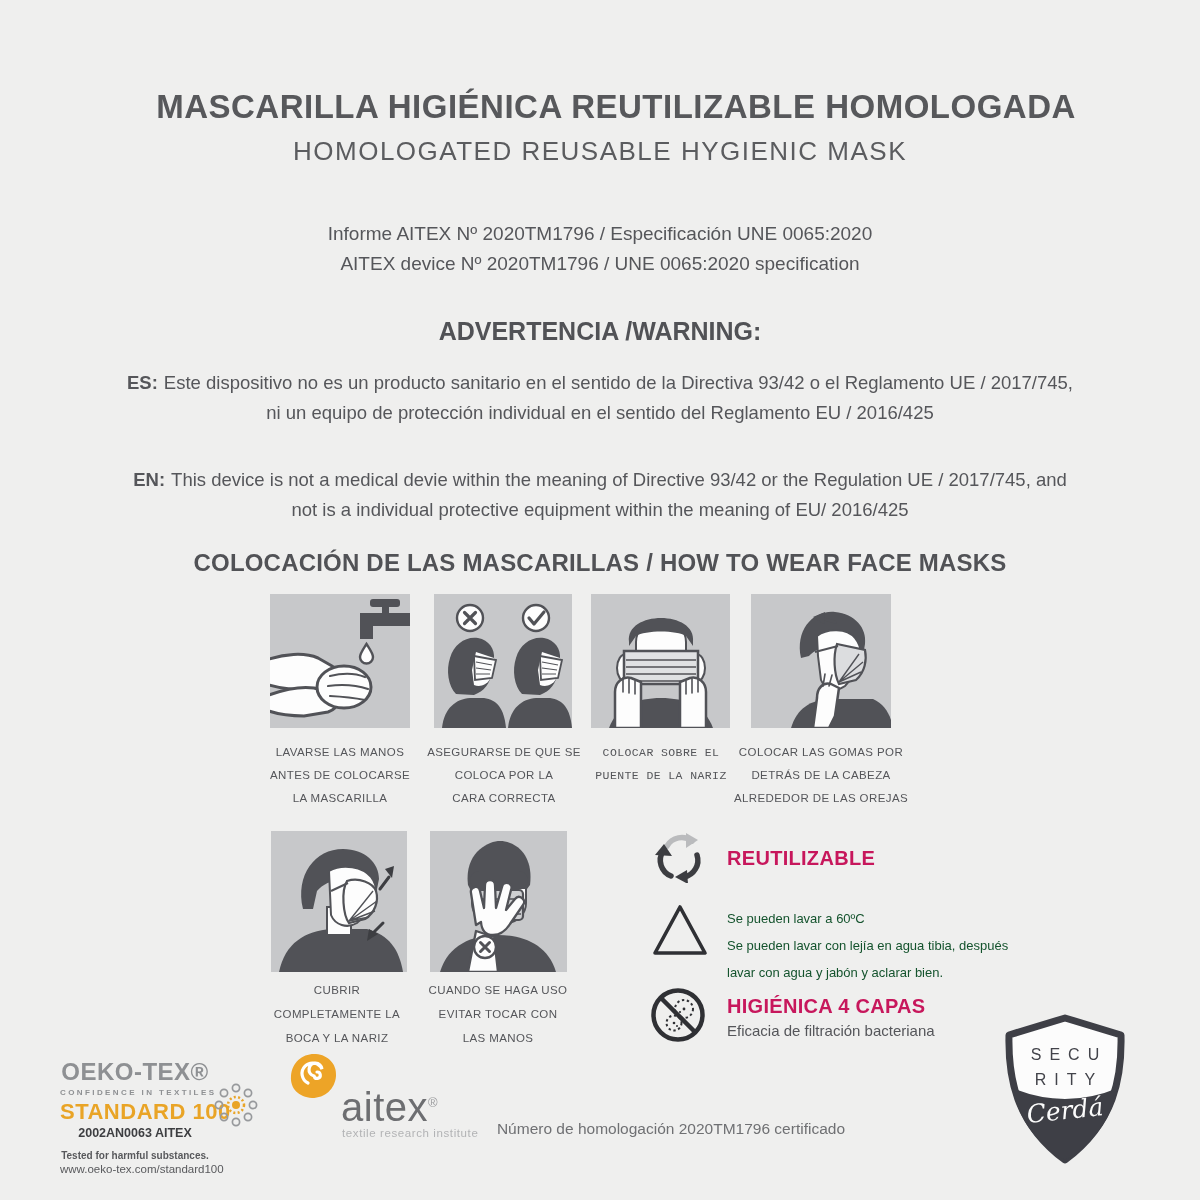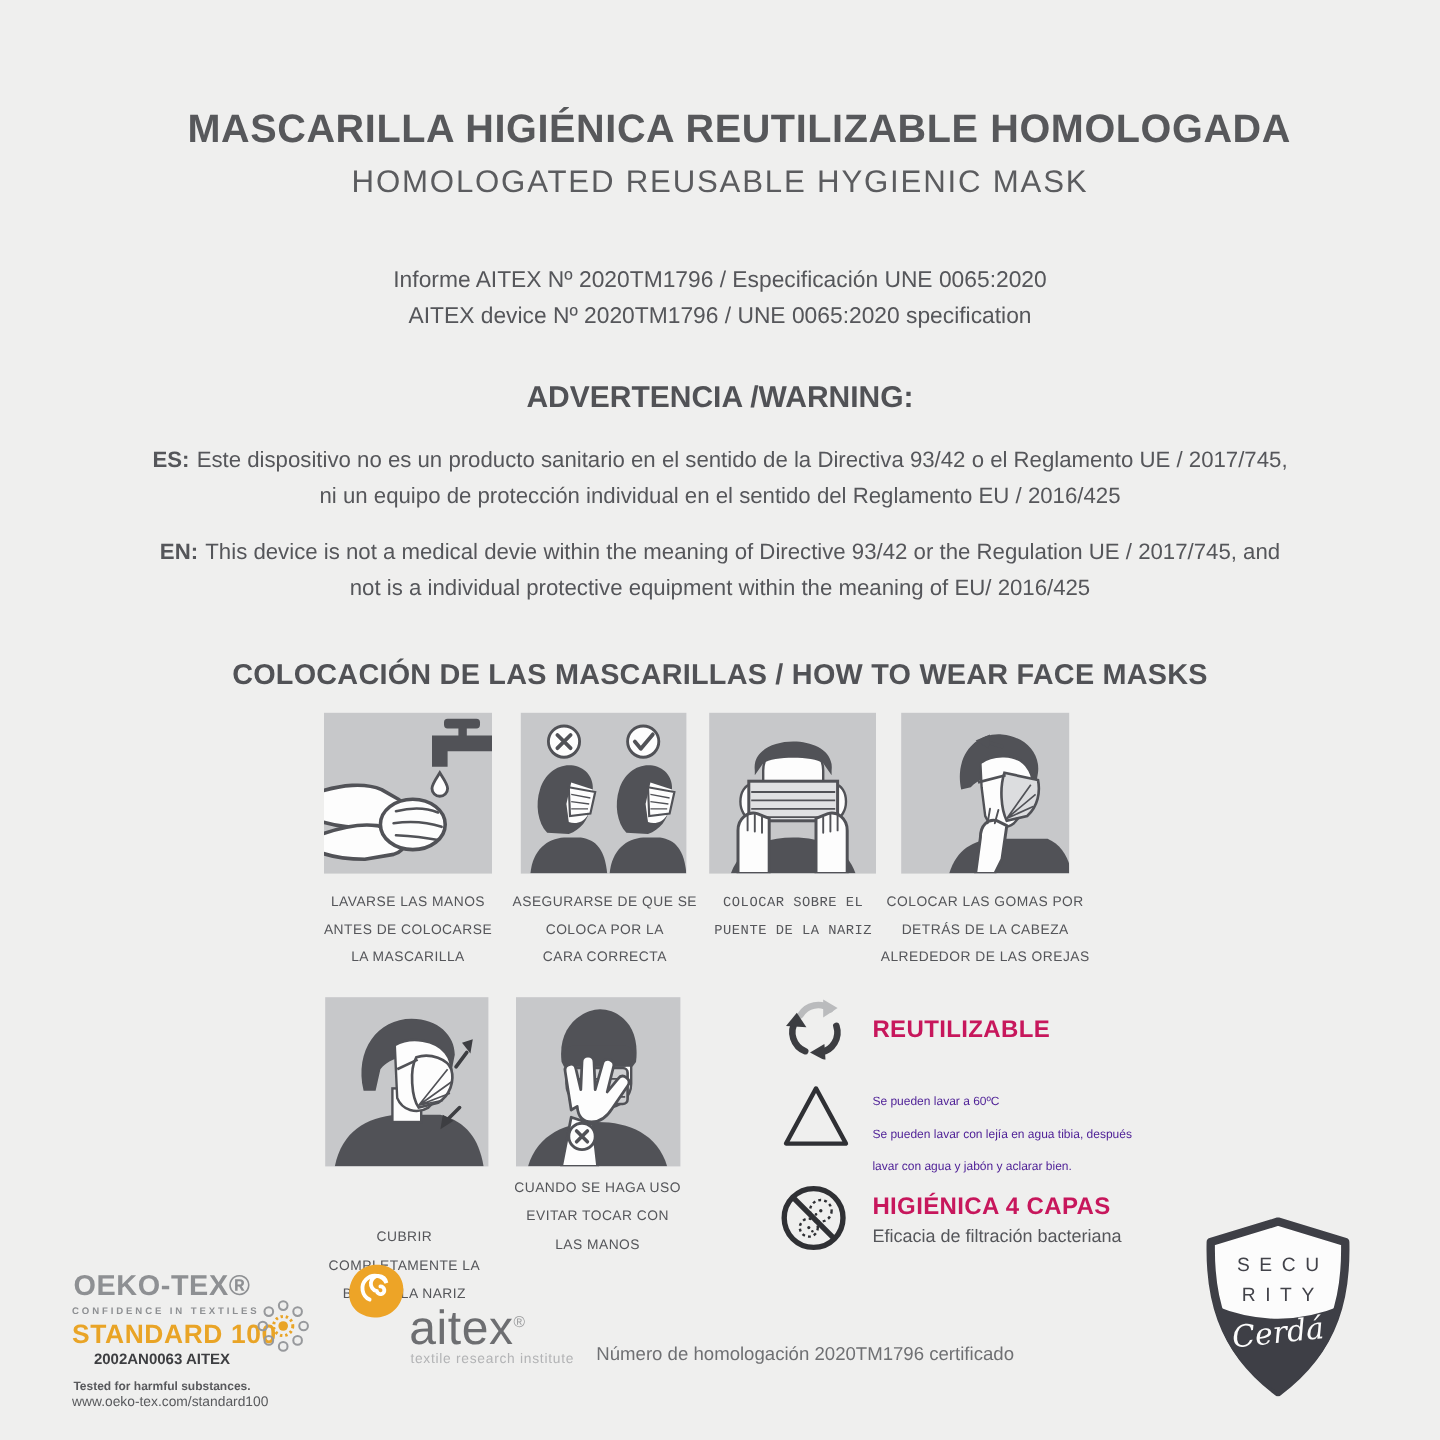--- a/index.html
+++ b/index.html
@@ -9,45 +9,45 @@
   .ctr{left:0;right:0;text-align:center;}
 
   
   .title{top:88px;font-size:33px;font-weight:700;color:#57585b;letter-spacing:.5px;padding-left:32px;}
   .subtitle{top:136px;font-size:26px;font-weight:400;letter-spacing:1.5px;color:#5b5c5f;}
   .report{font-size:19px;color:#55565a;}
   .r1{top:223px;} .r2{top:253px;}
   .warn-head{top:317px;font-size:25px;font-weight:600;color:#515256;}
   .para{font-size:18.5px;color:#55565a;line-height:30px;}
   .para b{margin-right:6px;}
-  .es{top:368px;} .en{top:445px;}
+  .es{top:368px;} .en{top:465px;}
   .colo-head{top:549px;font-size:24px;font-weight:600;color:#515256;letter-spacing:.2px;}
 
   
   .panel{background:#c7c8ca;overflow:hidden;}
   .p1{left:270px;top:594px;width:140px;height:134px;}
   .p2{left:434px;top:594px;width:138px;height:134px;}
   .p3{left:591px;top:594px;width:139px;height:134px;}
   .p4{left:751px;top:594px;width:140px;height:134px;}
   .p5{left:271px;top:831px;width:136px;height:141px;}
   .p6{left:430px;top:831px;width:137px;height:141px;}
   .ill{width:100%;height:100%;display:block;}
 
   .cap{width:200px;text-align:center;font-size:11.5px;letter-spacing:.4px;line-height:23px;color:#55565a;font-weight:500;}
   .c1{left:240px;top:741px;} .c2{left:404px;top:741px;}
   .c3{left:561px;top:741px;font-family:Liberation Mono, monospace;} .c4{left:721px;top:741px;}
-  .c5{left:237px;top:978px;line-height:24px;margin-top:41px;}
+  .c5{left:237px;top:978px;line-height:24px;}
   .c6{left:398px;top:978px;line-height:24px;}
 
   
   .feat-icon{display:block;}
   .recycle{left:650px;top:829px;}
   .reusable-label{left:727px;top:847px;font-size:20px;font-weight:700;color:#c7175c;letter-spacing:.3px;}
   .triangle{left:652px;top:903px;}
-  .wash-lines{left:727px;top:905px;font-size:10px;line-height:27px;color:#4c1d95;}
+  .wash-lines{left:727px;top:905px;font-size:13px;line-height:27px;color:#14532d;}
   .nobact{left:649px;top:986px;}
   .hyg-label{left:727px;top:995px;font-size:20px;font-weight:700;color:#c7175c;letter-spacing:.3px;}
   .hyg-sub{left:727px;top:1022px;font-size:15px;color:#55565a;}
 
   
   .oeko{left:60px;top:1058px;width:150px;text-align:center;color:#8e9093;}
   .oeko-brand{font-size:24px;font-weight:700;letter-spacing:.5px;white-space:nowrap;}
   .oeko-tag{font-size:8px;font-weight:700;letter-spacing:2.4px;margin-top:2px;white-space:nowrap;}
   .oeko-std{font-size:22px;font-weight:700;color:#e9a426;letter-spacing:.5px;margin-top:2px;white-space:nowrap;}
   .oeko-cert{font-size:12.5px;font-weight:700;color:#3d3e41;text-align:center;margin-top:1px;white-space:nowrap;}

